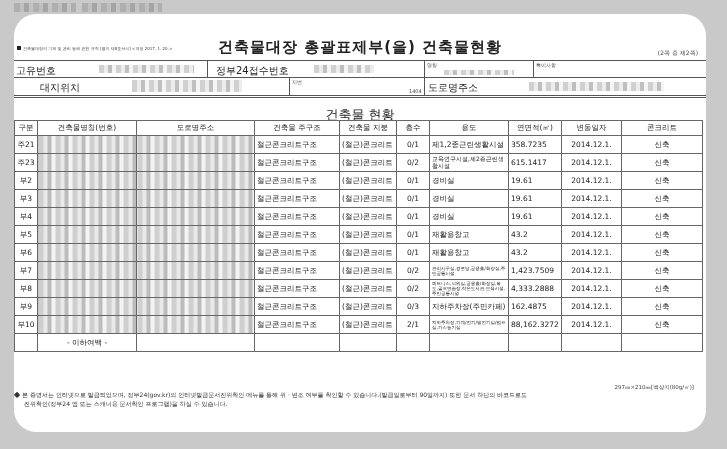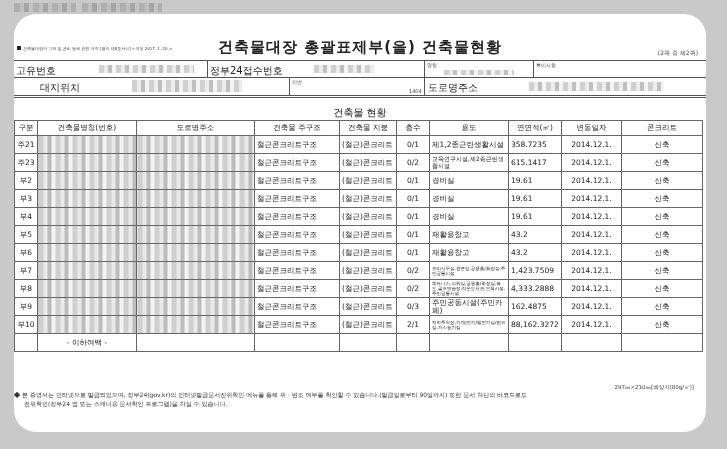--- a/index.html
+++ b/index.html
@@ -16,21 +16,21 @@
   .blur{position:absolute;background:repeating-linear-gradient(90deg,#d0d0d0 0 5px,#ececec 5px 9px,#bfbfbf 9px 13px,#f4f4f4 13px 17px);}
   .small{font-size:5px;color:#444;}
   table.main{position:absolute;left:0;top:106px;width:688px;border-collapse:collapse;table-layout:fixed;}
   table.main td,table.main th{border:1px solid #666;font-size:7.5px;font-weight:normal;height:17px;padding:0 2px;line-height:8px;overflow:hidden;}
   table.main th{height:14px;text-align:center;}
   table.main td.c{text-align:center;}
   table.main td.r{text-align:left;}
   table.main td.tiny{font-size:4.5px;line-height:5px;}
   table.main td.mid{font-size:6px;line-height:6.5px;}
   .blurcell{background:repeating-linear-gradient(90deg,#cfcfcf 0 5px,#e9e9e9 5px 9px,#bcbcbc 9px 13px,#f3f3f3 13px 17px);}
-  .sec-title{position:absolute;left:0;right:0;top:92px;text-align:center;font-size:10px;}
+  .sec-title{position:absolute;left:0;right:0;top:92px;text-align:center;font-size:13px;}
   .foot{position:absolute;left:0px;top:376px;font-size:6px;color:#333;line-height:9px;}
   .foot .dia{font-size:8px;}
   .size{position:absolute;right:12px;top:370px;font-size:5.5px;color:#444;}
 </style>
 </head>
 <body>
 
 <div class="blurbar" style="left:14px;width:62px;"></div>
 <div class="blurbar" style="left:82px;width:80px;"></div>
 
@@ -40,21 +40,21 @@
   <div class="pagecnt">(2쪽 중 제2쪽)</div>
 
   <div class="hdr" style="top:46px;"></div>
   <div class="hdr" style="top:63px;"></div>
   <div class="hdr" style="top:81px;"></div>
   <div class="hdr" style="top:83px;"></div>
 
   <div class="cell" style="left:2px;top:50px;">고유번호</div>
   <div class="blur" style="left:85px;top:51px;width:95px;height:8px;"></div>
   <div class="vline" style="left:193px;top:46px;height:17px;"></div>
-  <div class="cell" style="left:196px;top:50px;">정부24접수번호</div>
+  <div class="cell" style="left:202px;top:50px;">정부24접수번호</div>
   <div class="blur" style="left:300px;top:51px;width:60px;height:8px;"></div>
   <div class="vline" style="left:410px;top:46px;height:17px;"></div>
   <div class="cell small" style="left:413px;top:48px;">명칭</div>
   <div class="blur" style="left:430px;top:56px;width:70px;height:5px;"></div>
   <div class="vline" style="left:519px;top:46px;height:17px;"></div>
   <div class="cell small" style="left:522px;top:48px;">특이사항</div>
 
   <div class="cell" style="left:2px;top:67px;margin-left:24px;">대지위치</div>
   <div class="blur" style="left:118px;top:66px;width:110px;height:12px;"></div>
   <div class="vline" style="left:275px;top:63px;height:18px;"></div>
@@ -202,21 +202,21 @@
           <td class="c">2014.12.1.</td>
           <td class="c">신축</td>
         </tr>
       <tr>
           <td class="c">부9</td>
           <td class="blurcell"></td>
           <td class="blurcell"></td>
           <td>철근콘크리트구조</td>
           <td>(철근)콘크리트</td>
           <td class="c">0/3</td>
-          <td>주민공동시설(주민카페)</td>
+          <td>지하주차장(주민카페)</td>
           <td class="r">162.4875</td>
           <td class="c">2014.12.1.</td>
           <td class="c">신축</td>
         </tr>
       <tr>
           <td class="c">부10</td>
           <td class="blurcell"></td>
           <td class="blurcell"></td>
           <td>철근콘크리트구조</td>
           <td>(철근)콘크리트</td>

